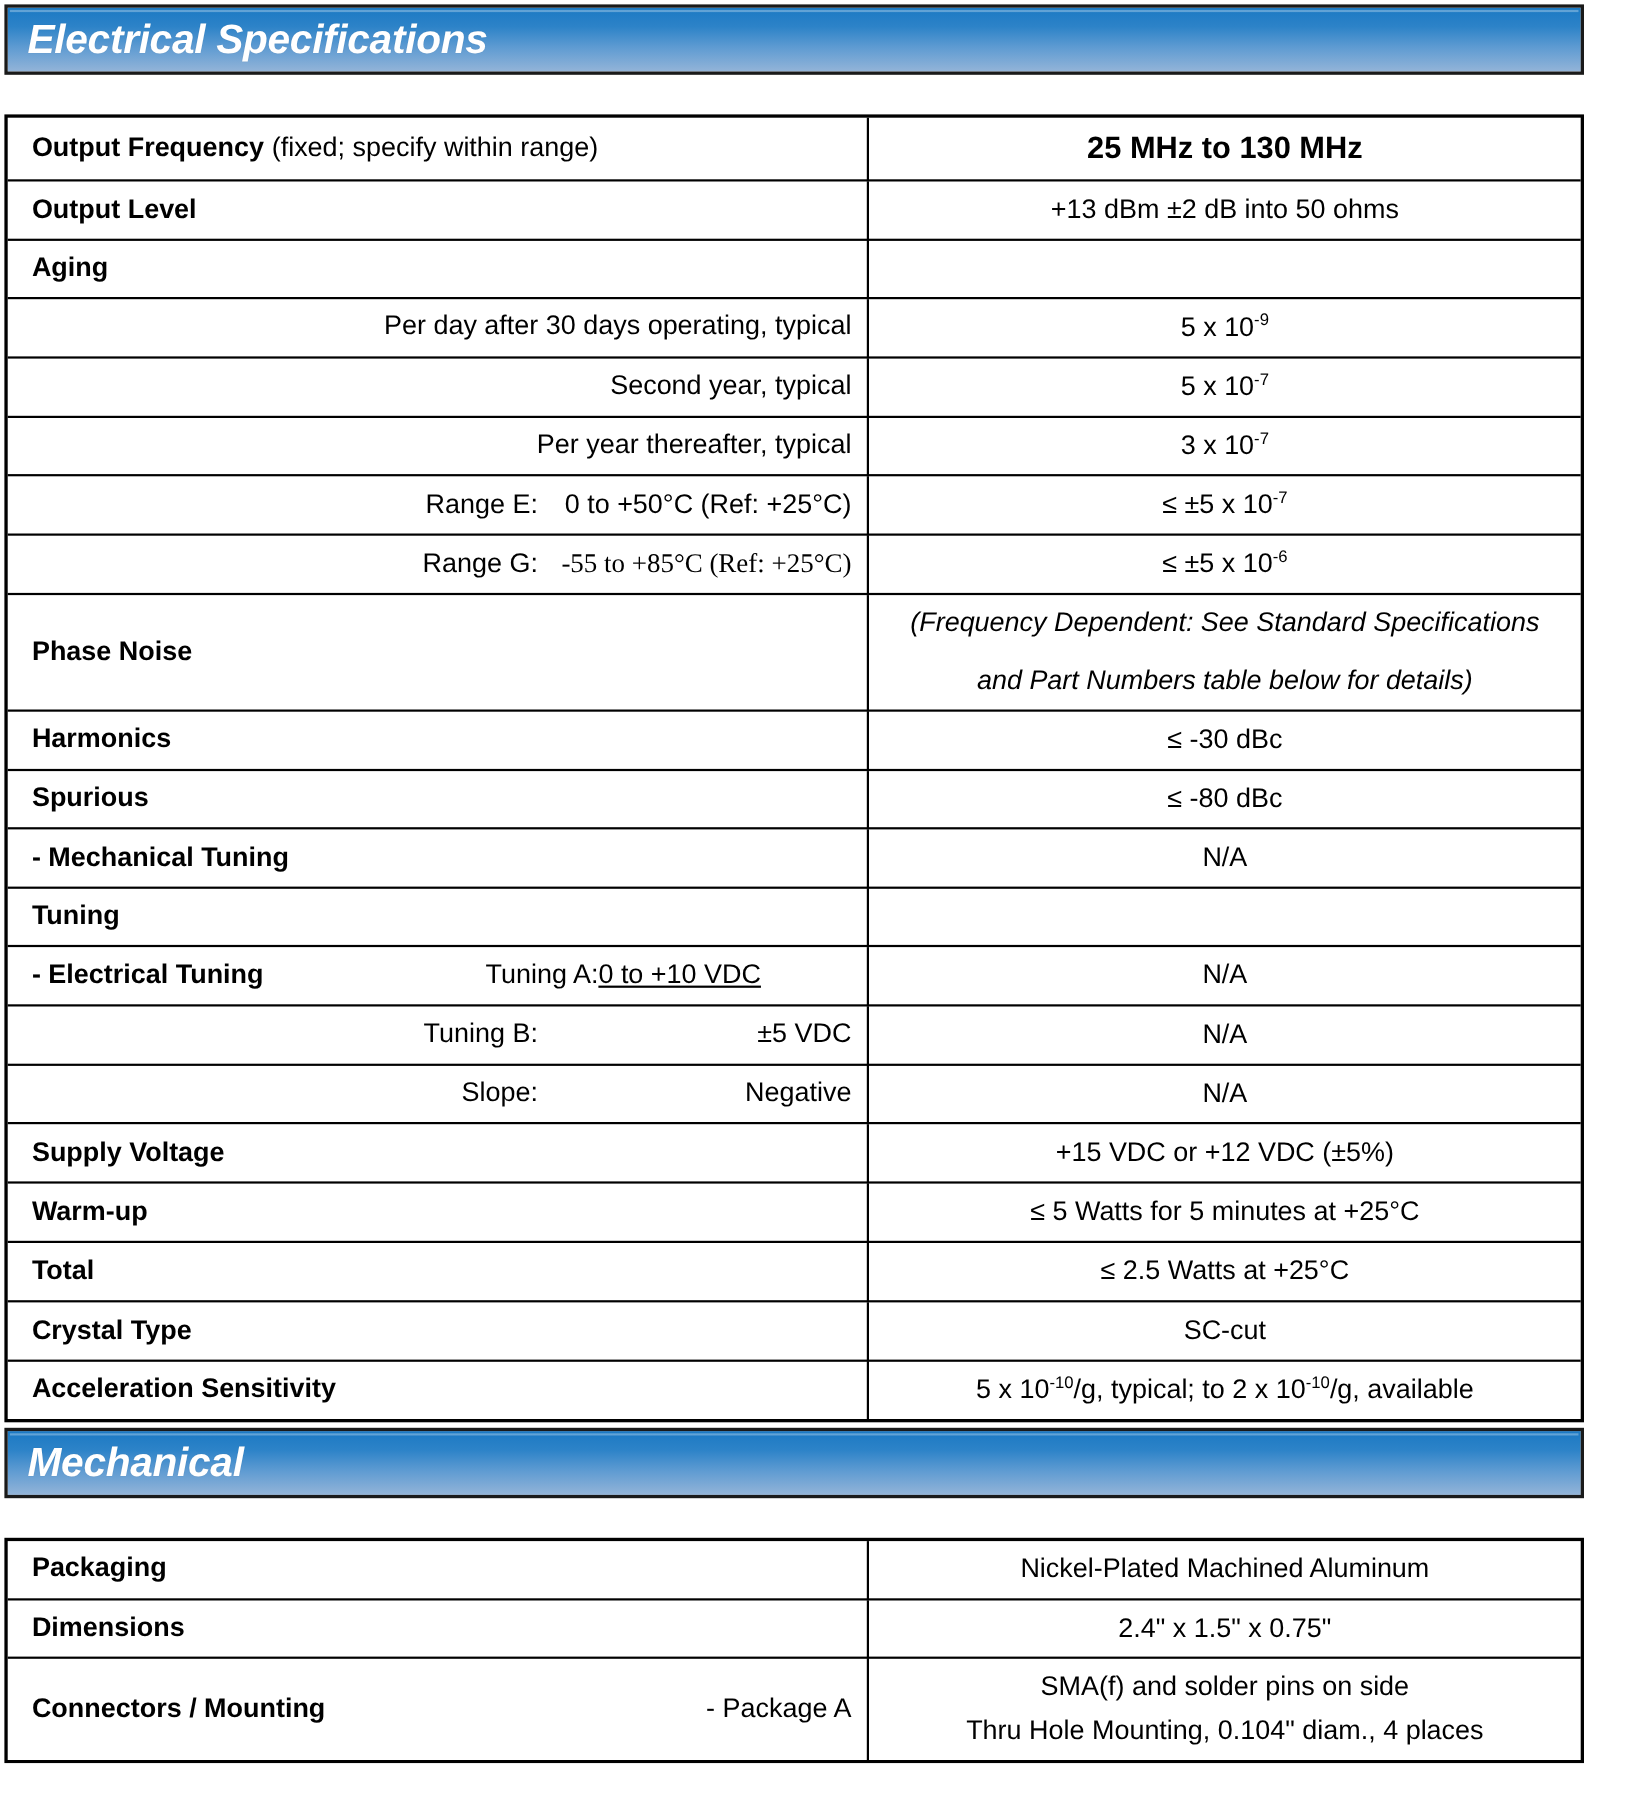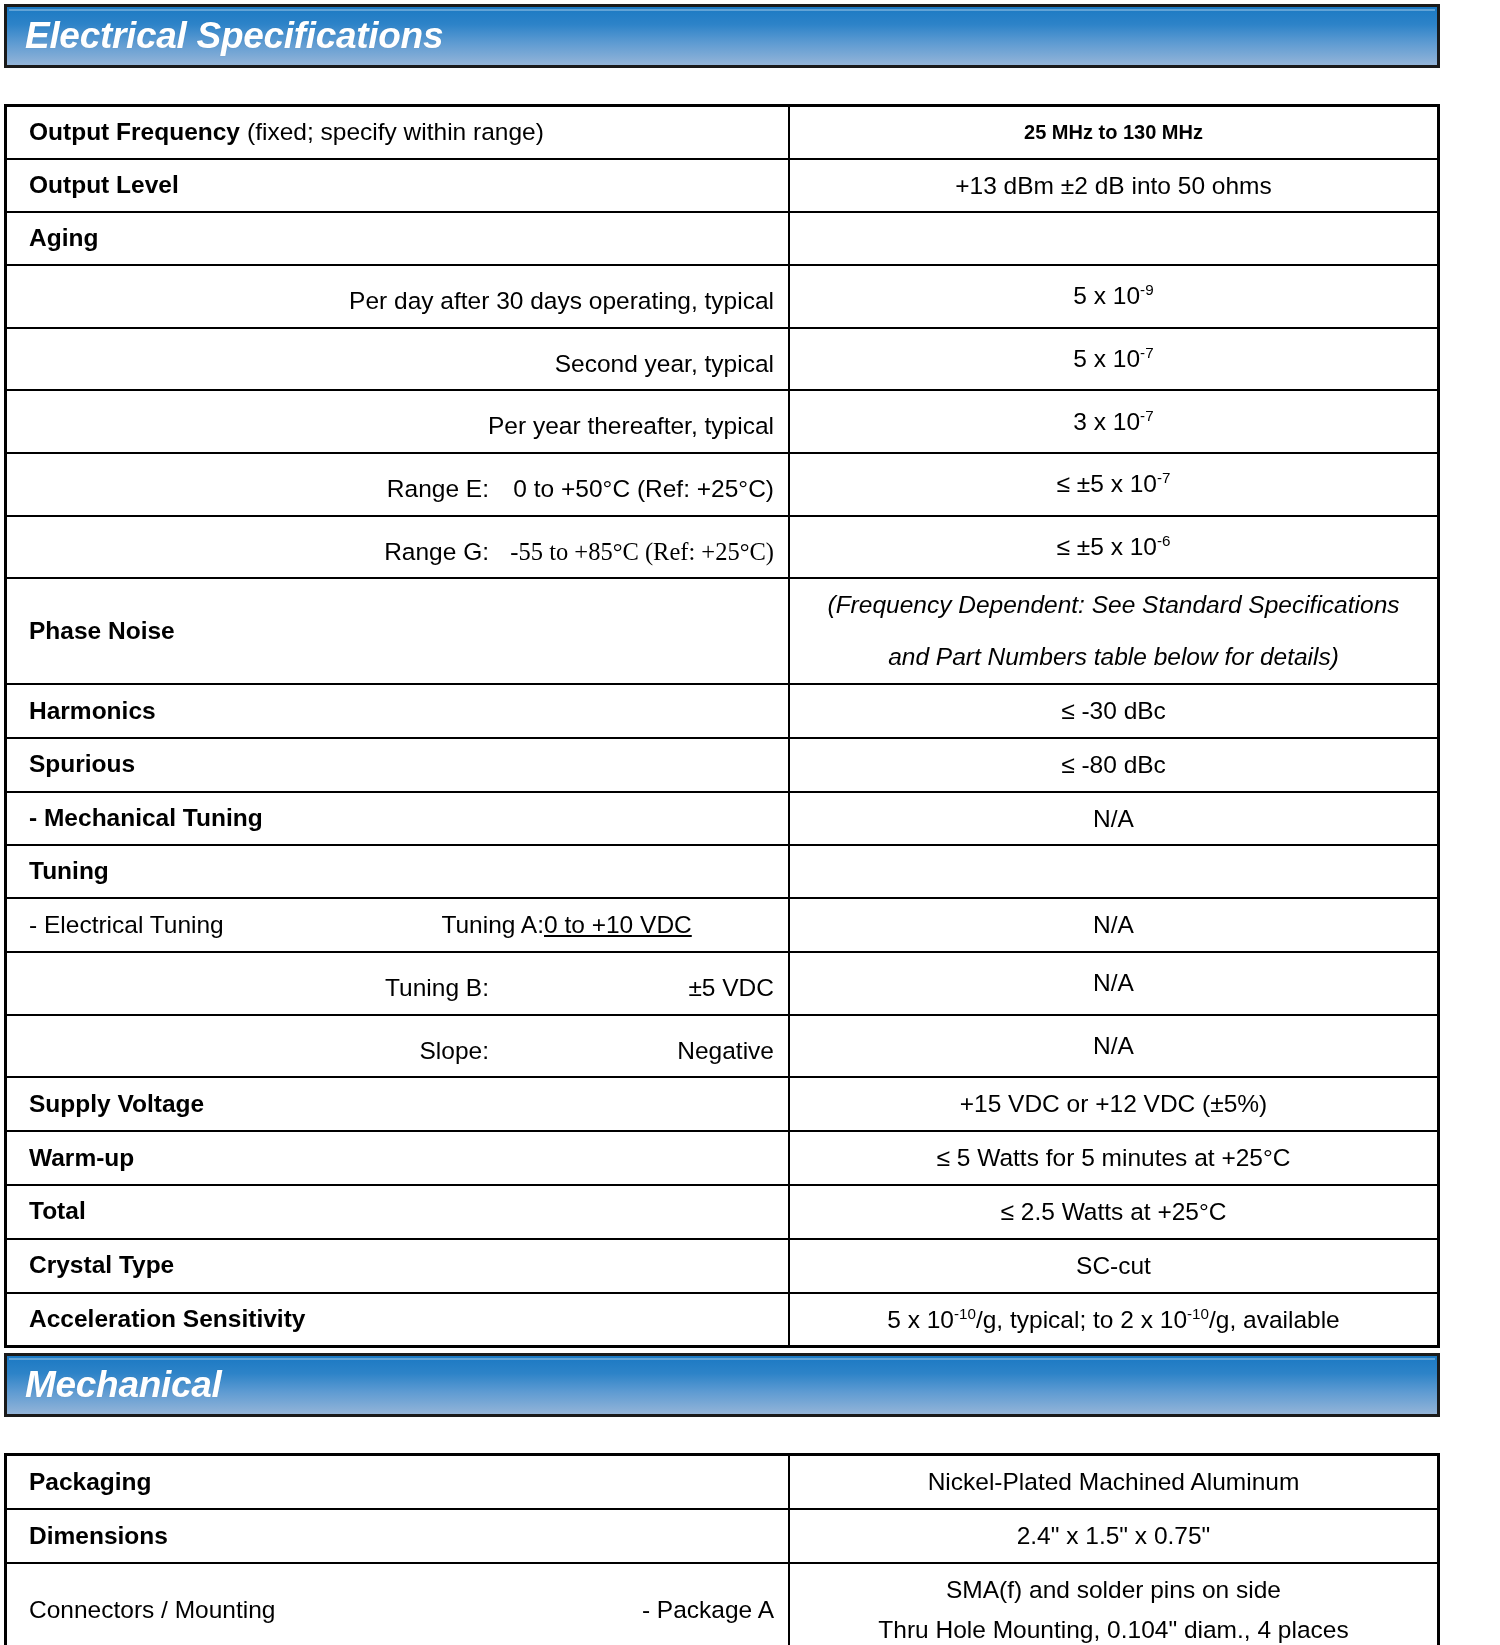--- a/index.html
+++ b/index.html
@@ -87,21 +87,21 @@
   }
   .lbl-note {
     font-weight: normal;
     margin-left: 7px;
     white-space: nowrap;
   }
   .lbl-note.italic { font-style: italic; }
 
   
   .sublbl {
-    padding: 20px 14px 10px 22px;
+    padding: 10px 14px 10px 22px;
     min-height: 44px;
     display: flex;
     align-items: flex-end;
     justify-content: flex-end;
     font-size: 24.5px;
     line-height: 1.25;
     white-space: nowrap;
   }
   
   .sublbl .sub-name {
@@ -117,36 +117,36 @@
   .lbl-split {
     padding: 10px 14px 10px 22px;
     min-height: 44px;
     display: flex;
     align-items: center;
     justify-content: space-between;
     font-size: 24.5px;
     line-height: 1.25;
     white-space: nowrap;
   }
-  .lbl-split .left { font-weight: normal; }
+  .lbl-split .left { font-weight: bold; }
   .lbl-split .right { font-weight: normal; display: flex; }
 
   
   .val {
     padding: 10px 14px;
     min-height: 44px;
     display: flex;
     flex-direction: column;
     align-items: center;
     justify-content: center;
     text-align: center;
     font-size: 24.5px;
     line-height: 1.3;
   }
-  .val.bold { font-weight: bold; font-size: 20px; }
+  .val.bold { font-weight: bold; font-size: 28px; }
   .val.italic { font-style: italic; }
   .val .line { display: block; white-space: nowrap; }
   .val .line + .line { margin-top: 20px; }
   .val.tight .line + .line { margin-top: 8px; }
 
   sup {
     font-size: 0.62em;
     vertical-align: super;
     line-height: 0;
   }

